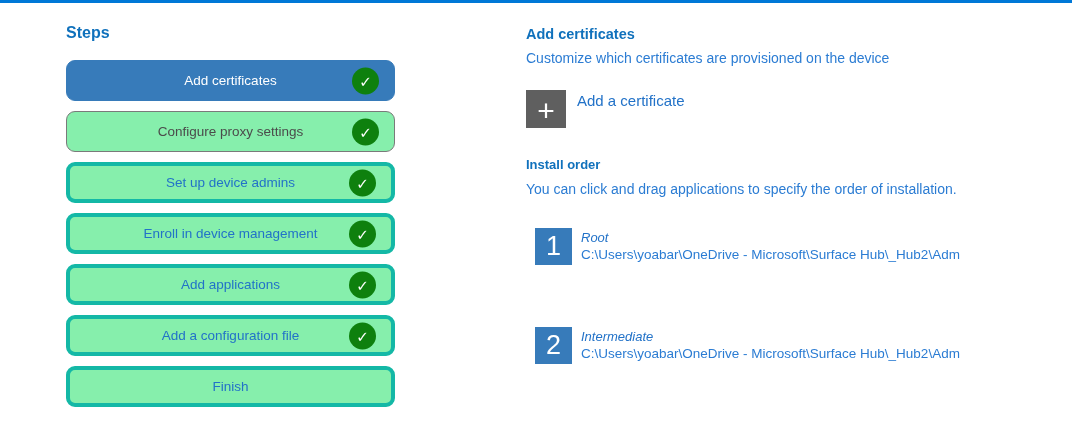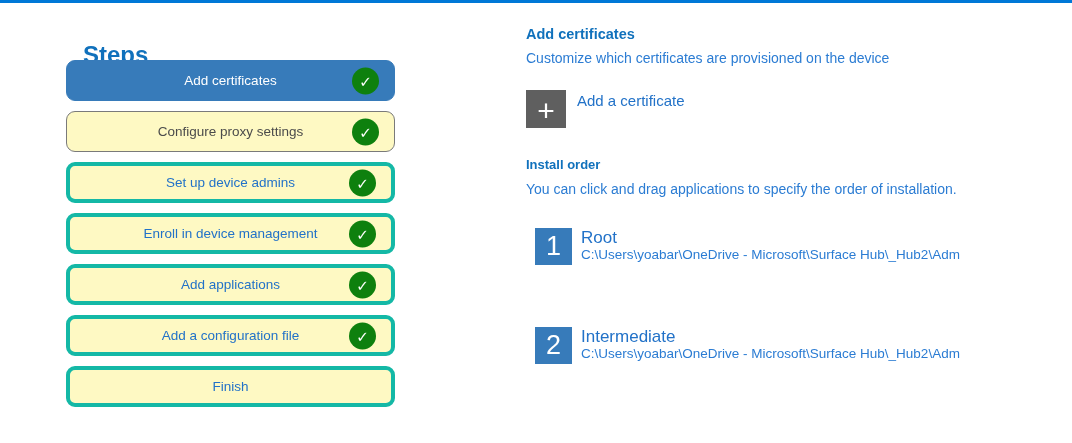--- a/index.html
+++ b/index.html
@@ -15,36 +15,36 @@
   .topbar {
     position: absolute;
     left: 0; top: 0;
     width: 100%; height: 3px;
     background: #0078d7;
   }
   
   .steps-title {
     position: absolute;
     left: 66px; top: 24px;
-    font-size: 24px;
+    font-size: 16px;
     font-weight: bold;
     color: #1071bc;
-    margin: 17px;
+    margin: 0;
   }
   .step {
     position: absolute;
     left: 66px;
     width: 329px;
     height: 41px;
     border-radius: 9px;
     display: flex;
     align-items: center;
     justify-content: center;
     cursor: pointer;
-    background: #fef9c3;
+    background: #86efac;
   }
   .step .step-label {
     font-size: 13.5px;
     line-height: 1;
     padding-right: 0;
   }
   .step.selected { background: #377bba; border: 1px solid #377bba; }
   .step.selected .step-label { color: #ffffff; }
   .step.gray { border: 1px solid #7a7a7a; }
   .step.gray .step-label { color: #4b4b4b; }
@@ -138,24 +138,25 @@
     justify-content: center;
     font-size: 27px;
     line-height: 1;
     flex: 0 0 auto;
   }
   .item-text {
     margin-left: 9px;
     margin-top: 1px;
   }
   .item-name {
-    font-size: 17px;
+    font-size: 13px;
     color: #2272c8;
     line-height: 17px;
     white-space: nowrap;
+    font-style: italic;
   }
   .item-path {
     font-size: 13.5px;
     color: #2b7cd3;
     line-height: 17px;
     white-space: nowrap;
   }
 </style>
 </head>
 <body>

